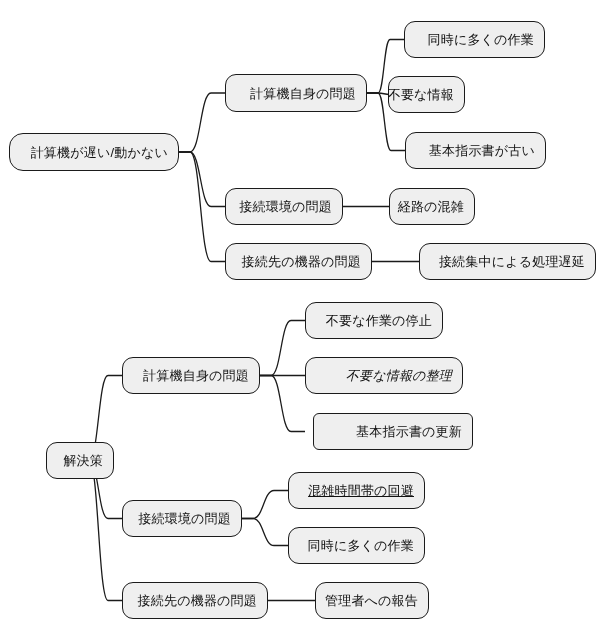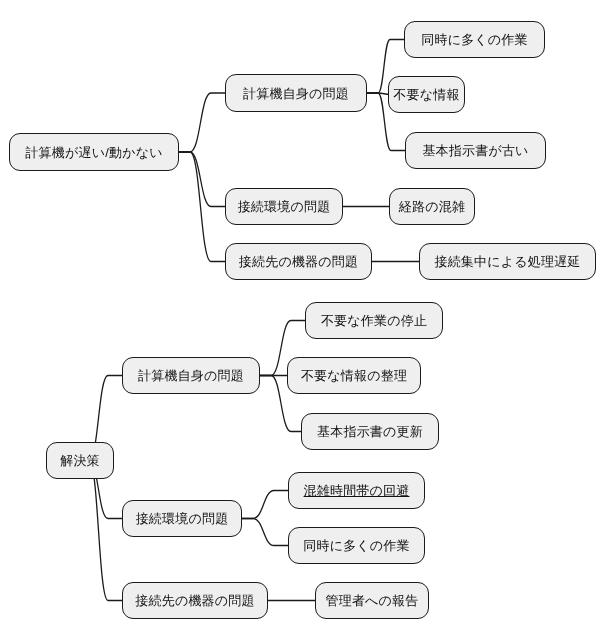--- a/index.html
+++ b/index.html
@@ -21,21 +21,21 @@
     top: 0;
     width: 605px;
     height: 640px;
     pointer-events: none;
   }
   .node {
     position: absolute;
     box-sizing: border-box;
     display: flex;
     align-items: center;
-    justify-content: center;
+    justify-content: flex-end;
     background: #efefef;
     border: 1.6px solid #1b1b1b;
     border-radius: 11px;
     color: #111111;
     font-size: 13px;
     line-height: 1;
     letter-spacing: 0.2px;
     white-space: nowrap;
     padding: 0 10px;
     z-index: 2;
@@ -61,21 +61,21 @@
       <path d="M 260 375.5 L 271 375.5 C 281 375.5 281 320.5 291 320.5 L 305 320.5" fill="none" stroke="#1b1b1b" stroke-width="1.3"></path>
       <path d="M 260 375.5 L 271 375.5 C 281 375.5 281 375.5 291 375.5 L 305 375.5" fill="none" stroke="#1b1b1b" stroke-width="1.3"></path>
       <path d="M 260 375.5 L 271 375.5 C 281 375.5 281 431.5 291 431.5 L 305 431.5" fill="none" stroke="#1b1b1b" stroke-width="1.3"></path>
       <path d="M 78 460.5 L 89 460.5 C 98.5 460.5 98.5 518.5 108 518.5 L 122 518.5" fill="none" stroke="#1b1b1b" stroke-width="1.3"></path>
       <path d="M 242 518.5 L 253 518.5 C 263.5 518.5 263.5 490.5 274 490.5 L 288 490.5" fill="none" stroke="#1b1b1b" stroke-width="1.3"></path>
       <path d="M 242 518.5 L 253 518.5 C 263.5 518.5 263.5 545.5 274 545.5 L 288 545.5" fill="none" stroke="#1b1b1b" stroke-width="1.3"></path>
       <path d="M 78 460.5 L 89 460.5 C 98.5 460.5 98.5 600.5 108 600.5 L 122 600.5" fill="none" stroke="#1b1b1b" stroke-width="1.3"></path>
       <path d="M 268 600.5 L 279 600.5 C 290 600.5 290 600.5 301 600.5 L 315 600.5" fill="none" stroke="#1b1b1b" stroke-width="1.3"></path>
     </svg>
   <div id="node-layer">
-      <div class="node" style="left: 9px; top: 133px; width: 170px; height: 38px;">
+      <div class="node" style="left: 9px; top: 133px; width: 170px; height: 38px; border-radius: 14px;">
         <span class="node-label">計算機が遅い/動かない</span>
       </div>
       <div class="node" style="left: 225px; top: 74px; width: 142px; height: 38px;">
         <span class="node-label">計算機自身の問題</span>
       </div>
       <div class="node" style="left: 404px; top: 21px; width: 141px; height: 37px;">
         <span class="node-label">同時に多くの作業</span>
       </div>
       <div class="node" style="left: 388px; top: 76px; width: 77px; height: 37px;">
         <span class="node-label">不要な情報</span>
@@ -97,24 +97,24 @@
       </div>
       <div class="node" style="left: 10px; top: 442px; width: 68px; height: 37px; margin-left: 36px;">
         <span class="node-label">解決策</span>
       </div>
       <div class="node" style="left: 122px; top: 357px; width: 138px; height: 37px;">
         <span class="node-label">計算機自身の問題</span>
       </div>
       <div class="node" style="left: 305px; top: 302px; width: 138px; height: 37px; font-family: Liberation Serif, serif;">
         <span class="node-label">不要な作業の停止</span>
       </div>
-      <div class="node" style="left: 287px; top: 357px; width: 134px; height: 37px;">
+      <div class="node" style="left: 305px; top: 357px; width: 158px; height: 37px; font-style: italic;">
         <span class="node-label">不要な情報の整理</span>
       </div>
-      <div class="node" style="left: 301px; top: 413px; width: 138px; height: 37px;">
+      <div class="node" style="left: 313px; top: 413px; width: 160px; height: 37px; border-radius: 6px;">
         <span class="node-label">基本指示書の更新</span>
       </div>
       <div class="node" style="left: 122px; top: 500px; width: 120px; height: 37px;">
         <span class="node-label">接続環境の問題</span>
       </div>
       <div class="node" style="left: 288px; top: 472px; width: 137px; height: 37px; text-decoration: underline;">
         <span class="node-label">混雑時間帯の回避</span>
       </div>
       <div class="node" style="left: 288px; top: 527px; width: 137px; height: 37px;">
         <span class="node-label">同時に多くの作業</span>

